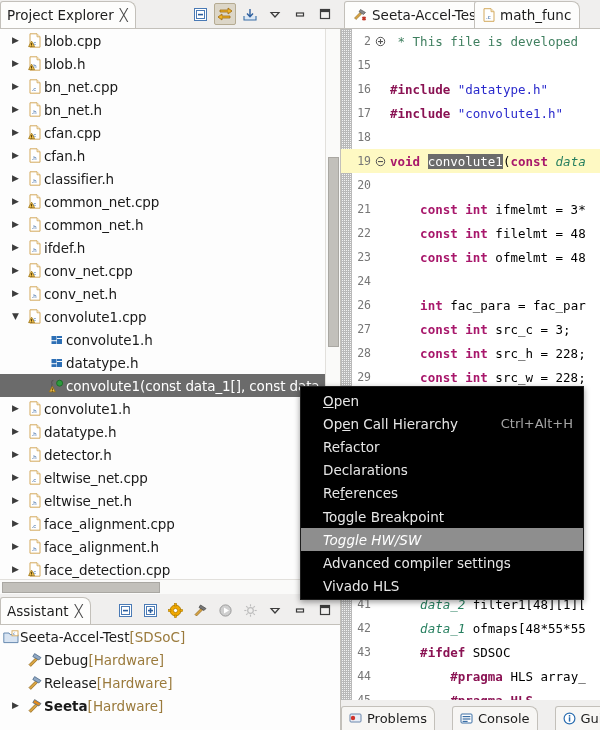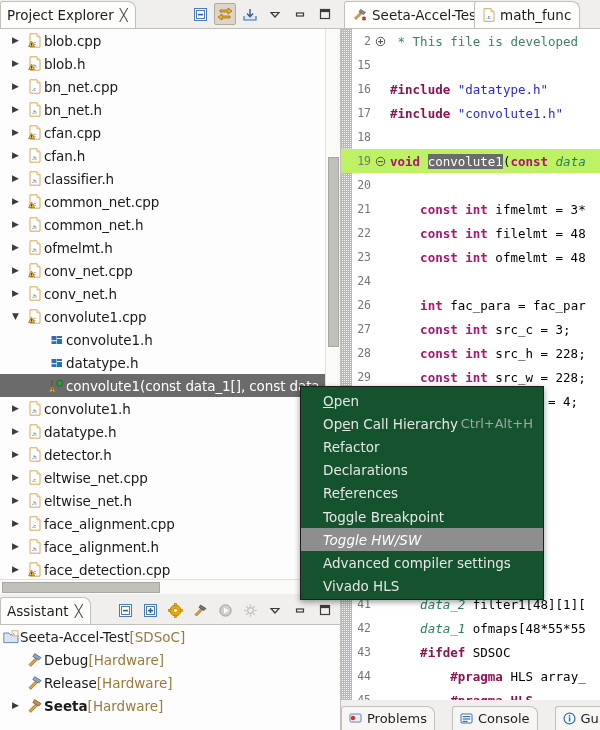--- a/index.html
+++ b/index.html
@@ -122,21 +122,21 @@
     border-top: 1px solid #c3c0ba;
     border-left: 1px solid #c3c0ba;
     overflow: hidden;
   }
   .code-wrap { position: absolute; left: 0; top: 0; right: 0; bottom: 0; }
   .cline {
     position: relative; height: 24px; display: flex; align-items: center;
     font-family: "DejaVu Sans Mono", "Liberation Mono", monospace;
     font-size: 12.5px; white-space: pre;
   }
-  .cline.hl { background: #bef264; }
+  .cline.hl { background: #fef9c3; }
   .lnum {
     width: 34px; flex: 0 0 34px; text-align: right; padding-right: 4px;
     color: #767676; font-size: 11.5px;
     font-family: "DejaVu Sans Mono", "Liberation Mono", monospace;
   }
   .fold { width: 13px; flex: 0 0 13px; text-align: center; color: #4a4a4a; font-size: 10px; }
   .ctext { padding-left: 2px; }
   .kw { color: #a8176b; font-weight: bold; }
   .pp { color: #8a1253; font-weight: bold; }
   .str { color: #2a2acc; }
@@ -174,22 +174,22 @@
     padding: 0 7px;
     border: 1px solid #c3c0ba; border-bottom: none;
     border-radius: 3px 8px 0 0;
     background: #f7f6f4;
     margin-right: 2px;
   }
   .btab-title { font-size: 13px; color: #1d1d1d; white-space: nowrap; }
 
   
   #ctx-menu {
-    position: absolute; left: 300px; top: 386px; width: 244px;
-    background: #14532d;
+    position: absolute; left: 300px; top: 386px; width: 284px;
+    background: #000000;
     border: 1px solid #1e1e1e;
     box-shadow: 0 2px 6px rgba(0,0,0,0.4);
     z-index: 50;
     padding: 2px 0 1px 0;
   }
   .mitem {
     height: 23.2px; display: flex; align-items: center;
     padding-left: 22px; padding-right: 10px;
     white-space: nowrap;
   }
@@ -368,21 +368,21 @@
             </div>
             <div class="trow indent-1">
               <span class="arrow">▶</span>
               <span class="ticon">
                 <svg width="14" height="15" viewBox="0 0 14 15">
                   <path d="M2 0.8 L9 0.8 L12 3.8 L12 14.2 L2 14.2 Z" fill="#ffffff" stroke="#d3a95c" stroke-width="1"></path>
                   <path d="M9 0.8 L9 3.8 L12 3.8" fill="#f6ead0" stroke="#d3a95c" stroke-width="0.8"></path>
                   <text x="3.6" y="11.6" font-family="DejaVu Sans, sans-serif" font-size="5.4" fill="#2d5f9e">.h</text>
                 </svg>
               </span>
-              <span class="tlabel">ofmelmt.h</span>
+              <span class="tlabel">ifdef.h</span>
             </div>
             <div class="trow indent-1">
               <span class="arrow">▶</span>
               <span class="ticon">
                 <svg width="14" height="15" viewBox="0 0 14 15">
                   <path d="M2 0.8 L9 0.8 L12 3.8 L12 14.2 L2 14.2 Z" fill="#ffffff" stroke="#d3a95c" stroke-width="1"></path>
                   <path d="M9 0.8 L9 3.8 L12 3.8" fill="#f6ead0" stroke="#d3a95c" stroke-width="0.8"></path>
                   <text x="3.6" y="11.6" font-family="DejaVu Sans, sans-serif" font-size="5.4" fill="#2d5f9e">.c</text>
                   <path d="M3.6 8.2 L6.6 13.6 L0.6 13.6 Z" fill="#f2c14e" stroke="#9c7312" stroke-width="0.8"></path>
                   <rect x="3.15" y="10.1" width="0.9" height="2.1" fill="#3a2a00"></rect>

